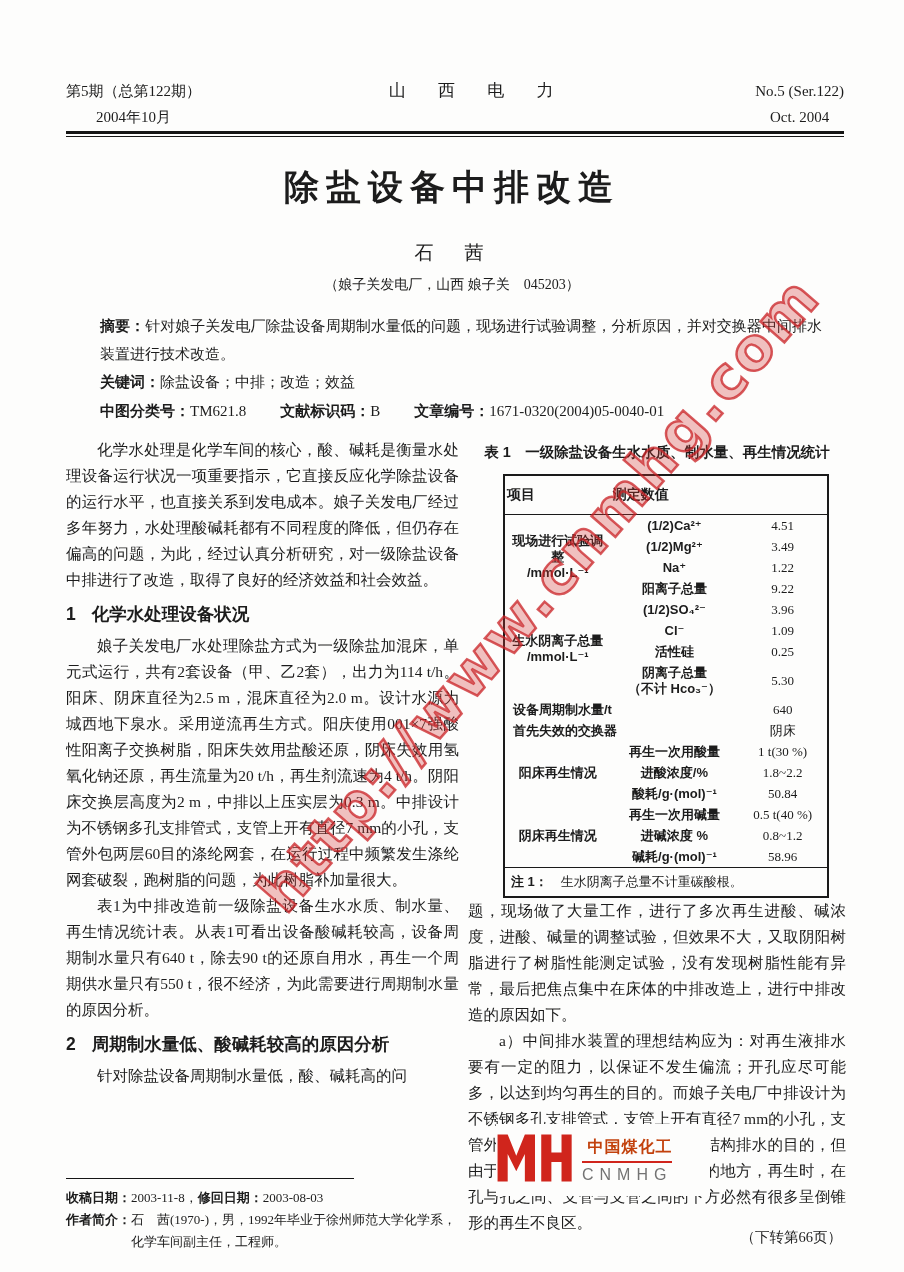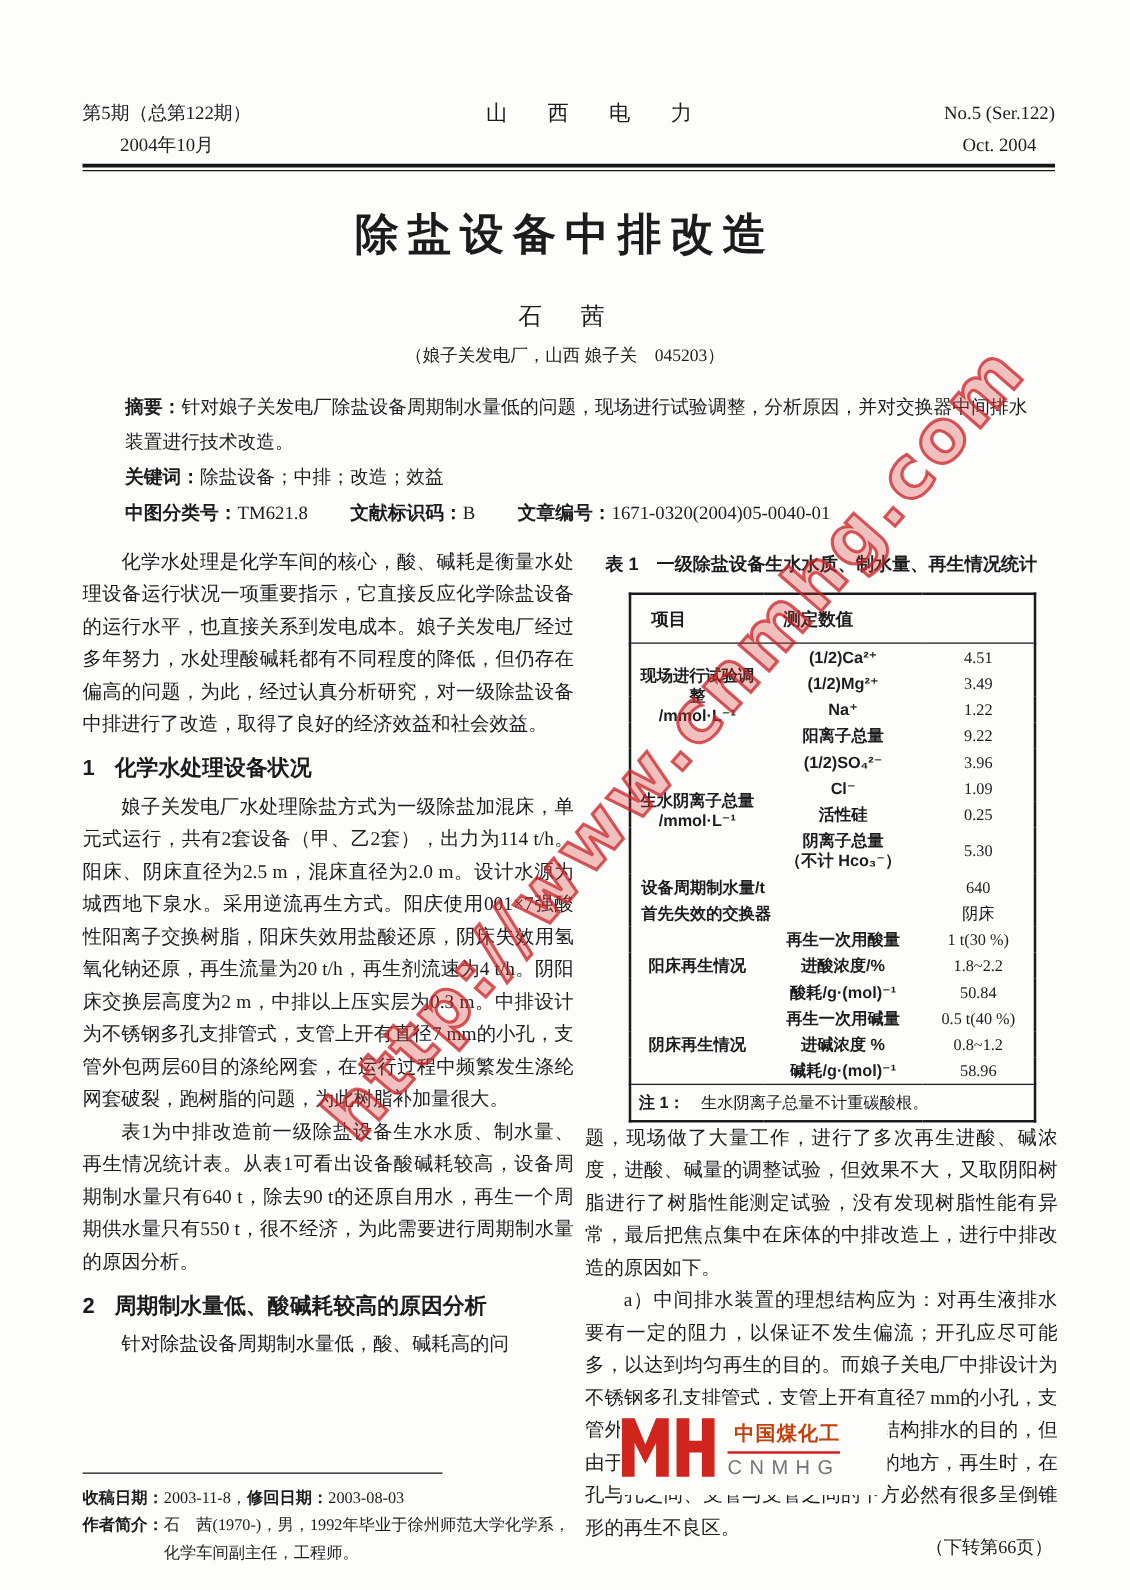--- a/index.html
+++ b/index.html
@@ -29,21 +29,21 @@
   .col{position:absolute;top:437px;font-size:15.5px;line-height:26px;text-align:justify;}
   .col-left{left:66px;width:393px;height:748px;overflow:hidden;}
   .col-right{left:468px;width:378px;height:800px;overflow:hidden;}
   .col p{margin:0;text-indent:2em;}
   .col p.noindent{text-indent:0;}
   .sechead{font-family:"Liberation Sans","DejaVu Sans",sans-serif;font-weight:bold;font-size:17.5px;margin:8px 0 6px 0;text-indent:0;}
   .sechead .no{margin-right:16px;}
   
   .tcaption{font-family:"Liberation Sans","DejaVu Sans",sans-serif;font-weight:bold;font-size:14.5px;text-align:center;margin:2px 0 9px 0;}
   table.wq{border-collapse:collapse;margin-left:35px;width:326px;border:2px solid #1a1a1a;font-size:13px;}
-  table.wq th{font-family:Liberation Sans, sans-serif;font-weight:bold;font-size:14px;padding:6px 16px;border-bottom:1.5px solid #1a1a1a;}
+  table.wq th{font-family:Liberation Mono, monospace;font-weight:bold;font-size:14px;padding:6px 2px;border-bottom:1.5px solid #1a1a1a;}
   table.wq td{padding:2.5px 3px;text-align:center;vertical-align:middle;line-height:16px;}
   table.wq td.group{font-family:"Liberation Sans","DejaVu Sans",sans-serif;font-weight:bold;width:106px;}
   table.wq td.item{font-family:"Liberation Sans","DejaVu Sans",sans-serif;font-weight:bold;width:130px;}
   table.wq td.val{width:90px;}
   table.wq td.wide{font-family:"Liberation Sans","DejaVu Sans",sans-serif;font-weight:bold;text-align:left;padding-left:8px;}
   table.wq tr.noterow td{border-top:1.5px solid #1a1a1a;text-align:left;padding:6px 6px;font-size:13px;}
   
   .footnote{position:absolute;left:66px;top:1178px;width:400px;font-size:13px;line-height:22px;}
   .fnrule{width:288px;border-top:1.5px solid #151515;margin-bottom:8px;}
   .bio2{padding-left:65px;}

